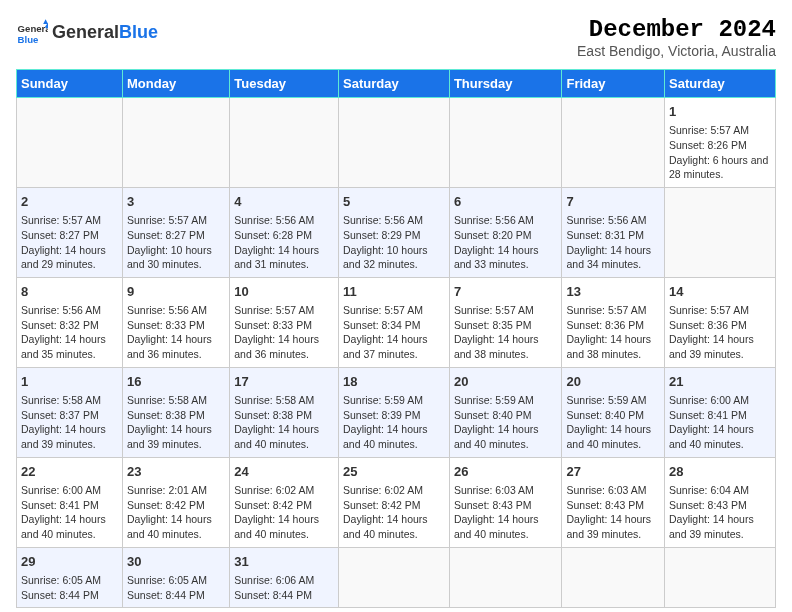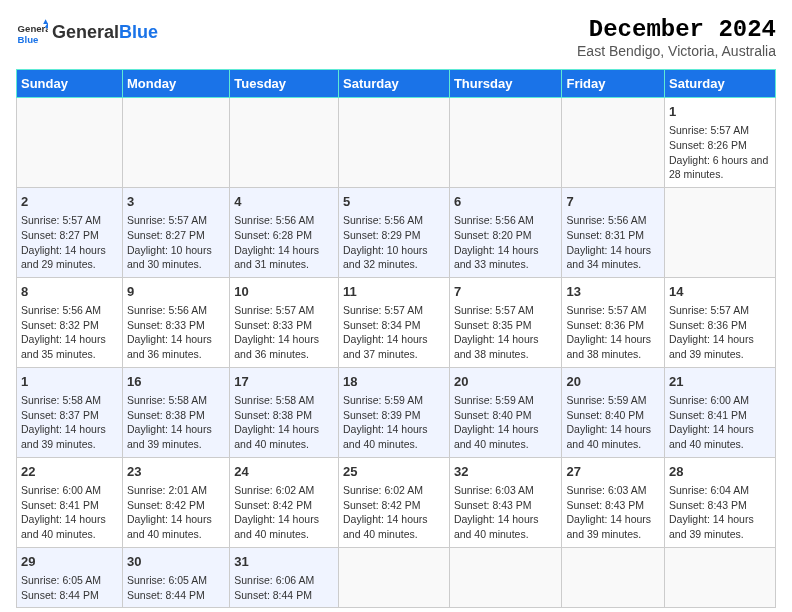--- a/index.html
+++ b/index.html
@@ -152,21 +152,21 @@
         <td><span class="day-number">18</span><span>Sunrise: 5:59 AM</span><br><span>Sunset: 8:39 PM</span><br><span>Daylight: 14 hours and 40 minutes.</span></td>
         <td><span class="day-number">20</span><span>Sunrise: 5:59 AM</span><br><span>Sunset: 8:40 PM</span><br><span>Daylight: 14 hours and 40 minutes.</span></td>
         <td><span class="day-number">20</span><span>Sunrise: 5:59 AM</span><br><span>Sunset: 8:40 PM</span><br><span>Daylight: 14 hours and 40 minutes.</span></td>
         <td><span class="day-number">21</span><span>Sunrise: 6:00 AM</span><br><span>Sunset: 8:41 PM</span><br><span>Daylight: 14 hours and 40 minutes.</span></td>
       </tr>
       <tr>
         <td><span class="day-number">22</span><span>Sunrise: 6:00 AM</span><br><span>Sunset: 8:41 PM</span><br><span>Daylight: 14 hours and 40 minutes.</span></td>
         <td><span class="day-number">23</span><span>Sunrise: 2:01 AM</span><br><span>Sunset: 8:42 PM</span><br><span>Daylight: 14 hours and 40 minutes.</span></td>
         <td><span class="day-number">24</span><span>Sunrise: 6:02 AM</span><br><span>Sunset: 8:42 PM</span><br><span>Daylight: 14 hours and 40 minutes.</span></td>
         <td><span class="day-number">25</span><span>Sunrise: 6:02 AM</span><br><span>Sunset: 8:42 PM</span><br><span>Daylight: 14 hours and 40 minutes.</span></td>
-        <td><span class="day-number">32</span><span>Sunrise: 6:03 AM</span><br><span>Sunset: 8:43 PM</span><br><span>Daylight: 14 hours and 40 minutes.</span></td>
+        <td><span class="day-number">26</span><span>Sunrise: 6:03 AM</span><br><span>Sunset: 8:43 PM</span><br><span>Daylight: 14 hours and 40 minutes.</span></td>
         <td><span class="day-number">27</span><span>Sunrise: 6:03 AM</span><br><span>Sunset: 8:43 PM</span><br><span>Daylight: 14 hours and 39 minutes.</span></td>
         <td><span class="day-number">28</span><span>Sunrise: 6:04 AM</span><br><span>Sunset: 8:43 PM</span><br><span>Daylight: 14 hours and 39 minutes.</span></td>
       </tr>
       <tr>
         <td><span class="day-number">29</span><span>Sunrise: 6:05 AM</span><br><span>Sunset: 8:44 PM</span><br></td>
         <td><span class="day-number">30</span><span>Sunrise: 6:05 AM</span><br><span>Sunset: 8:44 PM</span><br></td>
         <td><span class="day-number">31</span><span>Sunrise: 6:06 AM</span><br><span>Sunset: 8:44 PM</span><br></td>
         <td class="empty-cell"></td>
         <td class="empty-cell"></td>
         <td class="empty-cell"></td>

